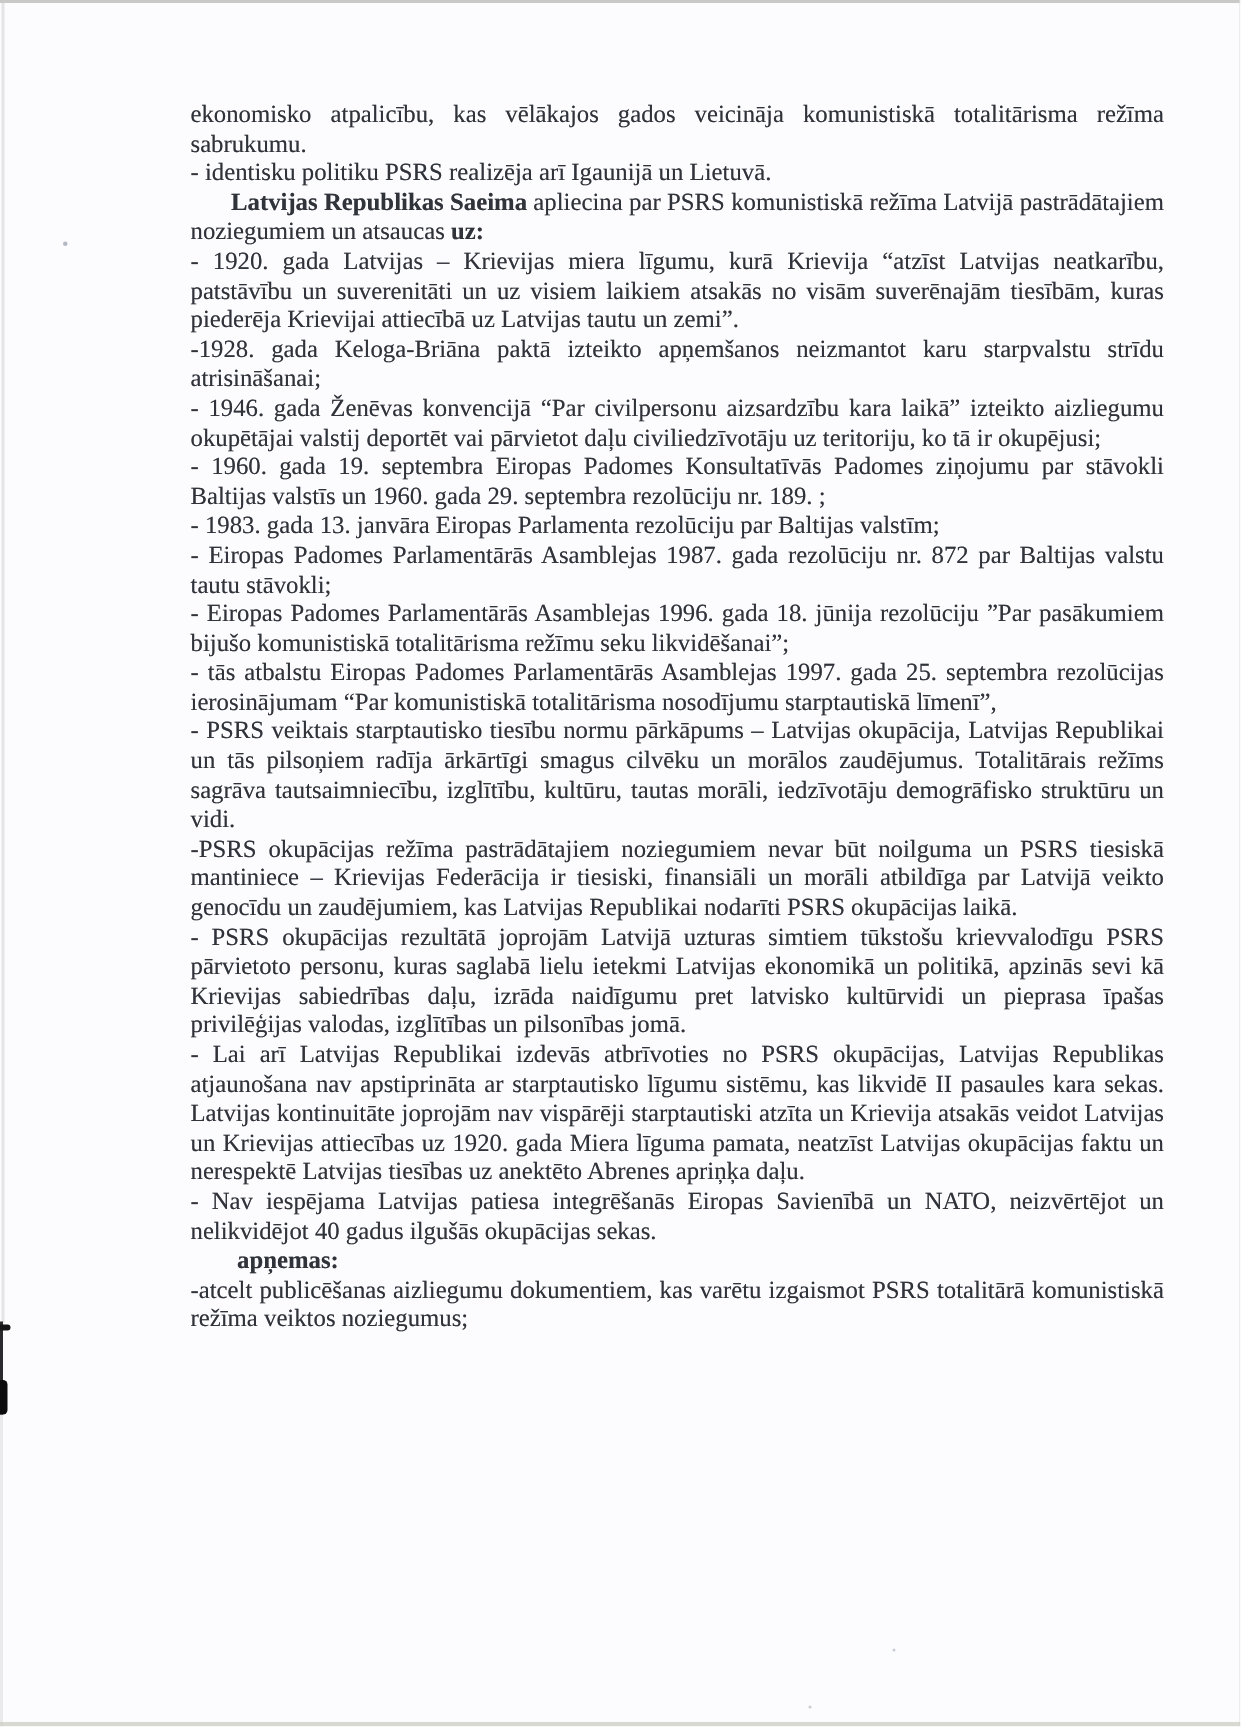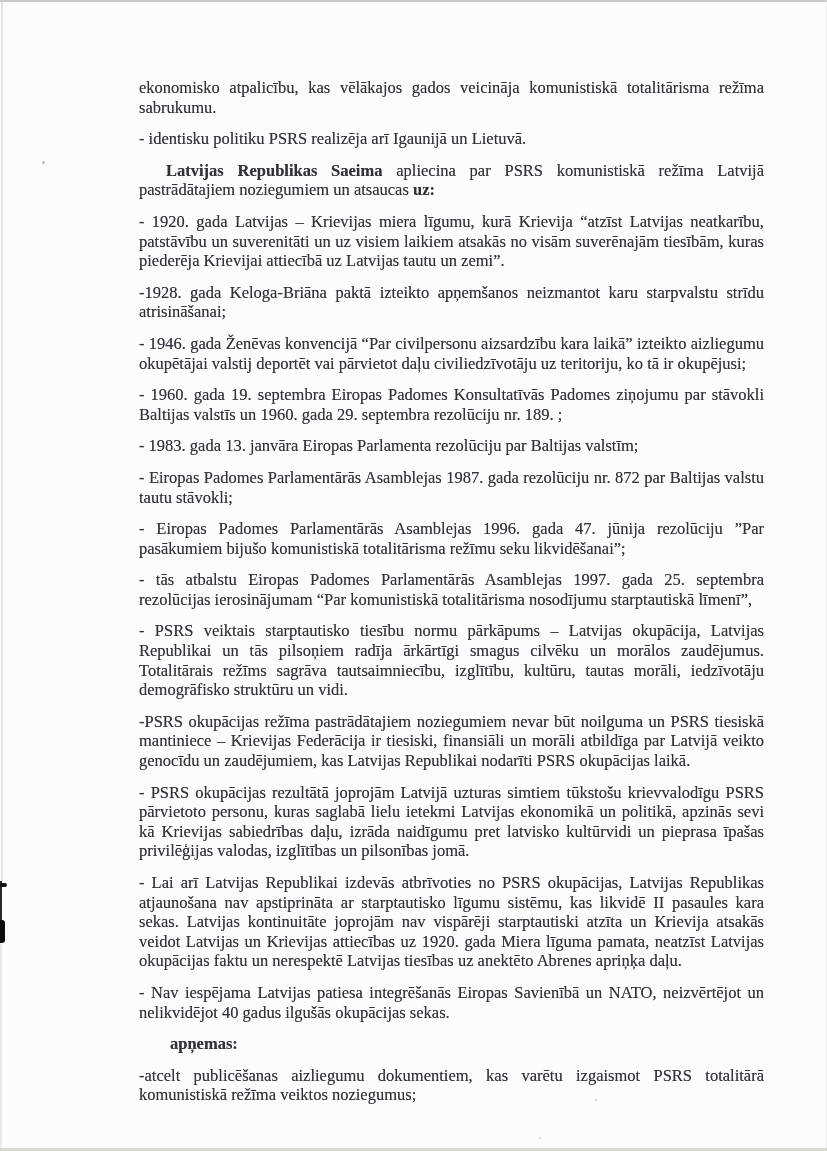--- a/index.html
+++ b/index.html
@@ -32,21 +32,21 @@
     position: absolute;
     left: 127px;
     top: 66px;
     width: 649px;
     color: var(--ink, #30333a);
     font-size: 16.5px;
     line-height: 19.6px;
     text-align: justify;
     text-shadow: 0 0 .4px rgba(48,51,58,.55);
   }
-  .textblock p { margin: 12px; }
+  .textblock p { margin: 0; }
   .p-saeima  { text-indent: 27px; }
   .p-konstate-heading { text-indent: 5px; }
   .p-apnemas-heading  { text-indent: 31px; }
   b { font-weight: bold; }
 </style>
 </head>
 <body>
 
 <div class="page">
 
@@ -69,21 +69,21 @@
     <p>- identisku politiku PSRS realizēja arī Igaunijā un Lietuvā.</p>
 
     <p class="p-saeima"><b>Latvijas Republikas Saeima</b><span> apliecina par PSRS komunistiskā režīma Latvijā pastrādātajiem noziegumiem un atsaucas </span><b>uz:</b></p>
 
     <p>- 1920. gada Latvijas – Krievijas miera līgumu, kurā Krievija “atzīst Latvijas neatkarību, patstāvību un suverenitāti un uz visiem laikiem atsakās no visām suverēnajām tiesībām, kuras piederēja Krievijai attiecībā uz Latvijas tautu un zemi”.</p>
     <p>-1928. gada Keloga-Briāna paktā izteikto apņemšanos neizmantot karu starpvalstu strīdu atrisināšanai;</p>
     <p>- 1946. gada Ženēvas konvencijā “Par civilpersonu aizsardzību kara laikā” izteikto aizliegumu okupētājai valstij deportēt vai pārvietot daļu civiliedzīvotāju uz teritoriju, ko tā ir okupējusi;</p>
     <p>- 1960. gada 19. septembra Eiropas Padomes Konsultatīvās Padomes ziņojumu par stāvokli Baltijas valstīs un 1960. gada 29. septembra rezolūciju nr. 189. ;</p>
     <p>- 1983. gada 13. janvāra Eiropas Parlamenta rezolūciju par Baltijas valstīm;</p>
     <p>- Eiropas Padomes Parlamentārās Asamblejas 1987. gada rezolūciju nr. 872 par Baltijas valstu tautu stāvokli;</p>
-    <p>- Eiropas Padomes Parlamentārās Asamblejas 1996. gada 47. jūnija rezolūciju ”Par pasākumiem bijušo komunistiskā totalitārisma režīmu seku likvidēšanai”;</p>
+    <p>- Eiropas Padomes Parlamentārās Asamblejas 1996. gada 18. jūnija rezolūciju ”Par pasākumiem bijušo komunistiskā totalitārisma režīmu seku likvidēšanai”;</p>
     <p>- tās atbalstu Eiropas Padomes Parlamentārās Asamblejas 1997. gada 25. septembra rezolūcijas ierosinājumam “Par komunistiskā totalitārisma nosodījumu starptautiskā līmenī”,</p>
 
 
     <p>- PSRS veiktais starptautisko tiesību normu pārkāpums – Latvijas okupācija, Latvijas Republikai un tās pilsoņiem radīja ārkārtīgi smagus cilvēku un morālos zaudējumus. Totalitārais režīms sagrāva tautsaimniecību, izglītību, kultūru, tautas morāli, iedzīvotāju demogrāfisko struktūru un vidi.</p>
     <p>-PSRS okupācijas režīma pastrādātajiem noziegumiem nevar būt noilguma un PSRS tiesiskā mantiniece – Krievijas Federācija ir tiesiski, finansiāli un morāli atbildīga par Latvijā veikto genocīdu un zaudējumiem, kas Latvijas Republikai nodarīti PSRS okupācijas laikā.</p>
     <p>- PSRS okupācijas rezultātā joprojām Latvijā uzturas simtiem tūkstošu krievvalodīgu PSRS pārvietoto personu, kuras saglabā lielu ietekmi Latvijas ekonomikā un politikā, apzinās sevi kā Krievijas sabiedrības daļu, izrāda naidīgumu pret latvisko kultūrvidi un pieprasa īpašas privilēģijas valodas, izglītības un pilsonības jomā.</p>
     <p>- Lai arī Latvijas Republikai izdevās atbrīvoties no PSRS okupācijas, Latvijas Republikas atjaunošana nav apstiprināta ar starptautisko līgumu sistēmu, kas likvidē II pasaules kara sekas. Latvijas kontinuitāte joprojām nav vispārēji starptautiski atzīta un Krievija atsakās veidot Latvijas un Krievijas attiecības uz 1920. gada Miera līguma pamata, neatzīst Latvijas okupācijas faktu un nerespektē Latvijas tiesības uz anektēto Abrenes apriņķa daļu.</p>
     <p>- Nav iespējama Latvijas patiesa integrēšanās Eiropas Savienībā un NATO, neizvērtējot un nelikvidējot 40 gadus ilgušās okupācijas sekas.</p>
 
     <p class="p-apnemas-heading"><b>apņemas:</b></p>

